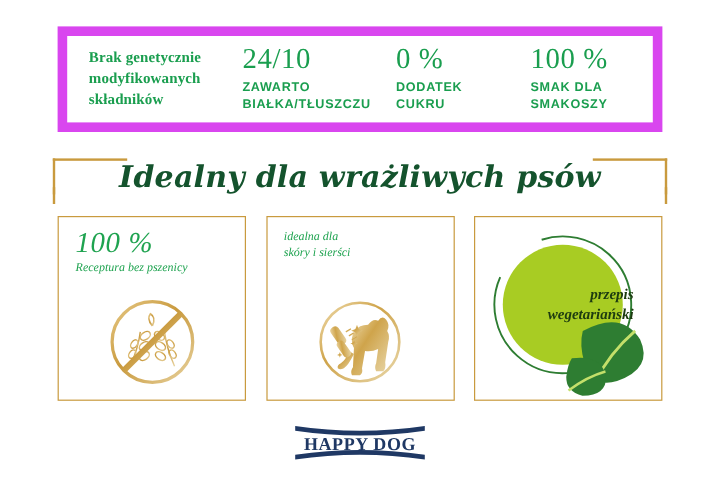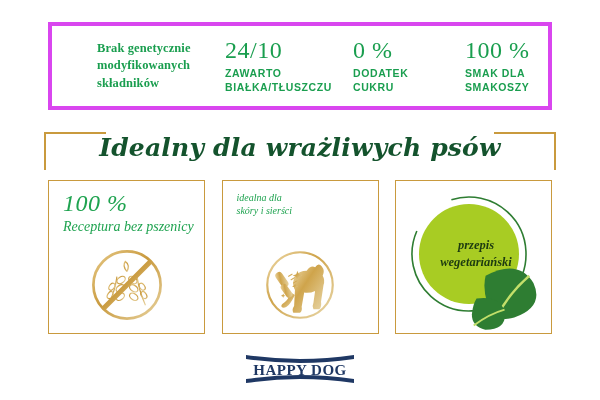--- a/index.html
+++ b/index.html
@@ -21,26 +21,25 @@
     background: #ffffff;
   }
 
   
   .banner {
     position: absolute;
     left: 48px;
     top: 22px;
     width: 504px;
     height: 88px;
-    border: 4px solid #d946ef;
+    border: 8px solid #d946ef;
     box-sizing: border-box;
     display: flex;
     align-items: center;
     background: #fff;
-    padding-left: 27px;
   }
   .banner-cell {
     flex: 0 0 auto;
     box-sizing: border-box;
     padding: 0 6px;
     text-align: left;
   }
   .cell-1 { width: 140px; padding-left: 18px; }
   .cell-2 { width: 128px; }
   .cell-3 { width: 112px; }
@@ -153,21 +152,21 @@
     font-family: "Liberation Serif", serif;
     font-style: italic;
     font-size: 24px;
     line-height: 1.05;
     letter-spacing: 0.5px;
   }
   .card-sub {
     color: #1fa350;
     font-family: "Liberation Serif", serif;
     font-style: italic;
-    font-size: 14px;
+    font-size: 10px;
     line-height: 1.25;
     margin-top: 2px;
   }
   .card-head {
     color: #1fa350;
     font-family: "Liberation Serif", serif;
     font-style: italic;
     font-size: 10px;
     line-height: 1.3;
   }
@@ -191,21 +190,21 @@
     position: absolute;
     left: 28px;
     top: 56px;
     width: 104px;
     color: #1d3b10;
     font-family: "Liberation Serif", serif;
     font-style: italic;
     font-weight: bold;
     font-size: 12.5px;
     line-height: 1.35;
-    text-align: center;
+    text-align: right;
     z-index: 4;
   }
 
   
   .logo {
     position: absolute;
     left: 0;
     top: 352px;
     width: 600px;
     text-align: center;

